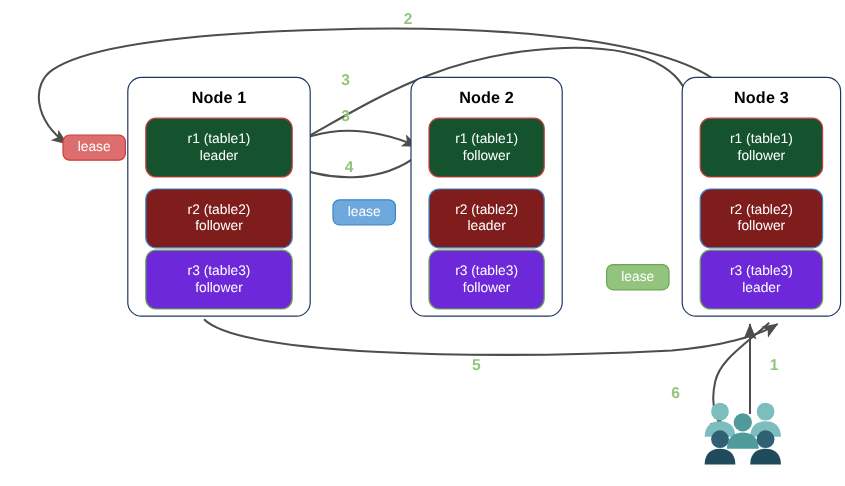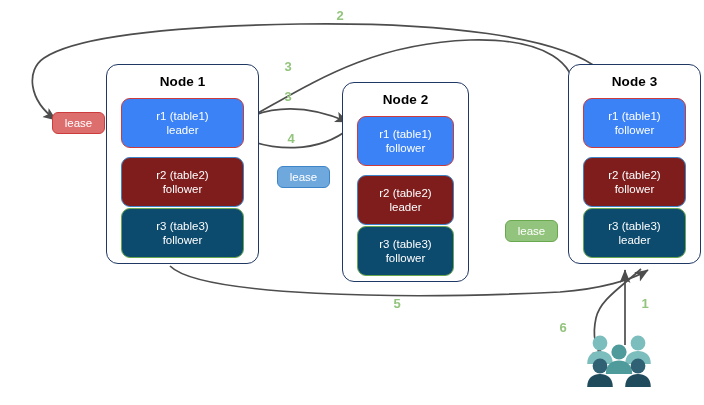--- a/index.html
+++ b/index.html
@@ -29,23 +29,23 @@
     position:absolute;left:14px;right:14px;
     height:50px;
     border-radius:9px;
     box-sizing:border-box;
     display:flex;flex-direction:column;
     align-items:center;justify-content:center;
     color:#ffffff;font-size:11.5px;line-height:14px;
     text-align:center;
   }
   .replica .ln{display:block;}
-  .rep-red{background:#3b82f6;border:1.4px solid #cc3c3c;}
+  .rep-red{background:#14532d;border:1.4px solid #cc3c3c;}
   .rep-blue{background:#7f1d1d;border:1.4px solid #3d85c8;}
-  .rep-green{background:#0c4a6e;border:1.4px solid #6aa84f;}
+  .rep-green{background:#6d28d9;border:1.4px solid #6aa84f;}
 
   
   .lease{
     position:absolute;
     height:22px;
     border-radius:6px;
     box-sizing:border-box;
     display:flex;align-items:center;justify-content:center;
     color:#ffffff;font-size:11.5px;
   }
@@ -105,21 +105,21 @@
       <span class="ln">r2 (table2)</span>
       <span class="ln">follower</span>
     </div>
 
     <div class="replica rep-green" style="top:143px;">
       <span class="ln">r3 (table3)</span>
       <span class="ln">follower</span>
     </div>
   </div>
 
-  <div class="node" style="left:342px;top:82px;width:127px;height:200px;">
+  <div class="node" style="left:342px;top:64px;width:127px;height:200px;">
     <div class="node-title">Node 2</div>
 
     <div class="replica rep-red" style="top:33px;">
       <span class="ln">r1 (table1)</span>
       <span class="ln">follower</span>
     </div>
 
     <div class="replica rep-blue" style="top:92px;">
       <span class="ln">r2 (table2)</span>
       <span class="ln">leader</span>

